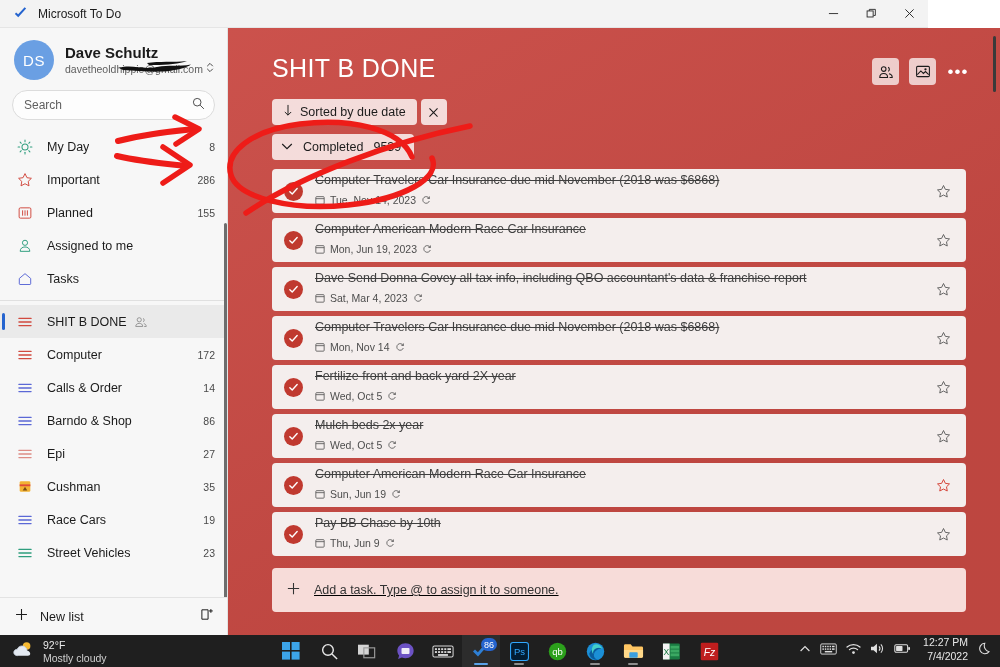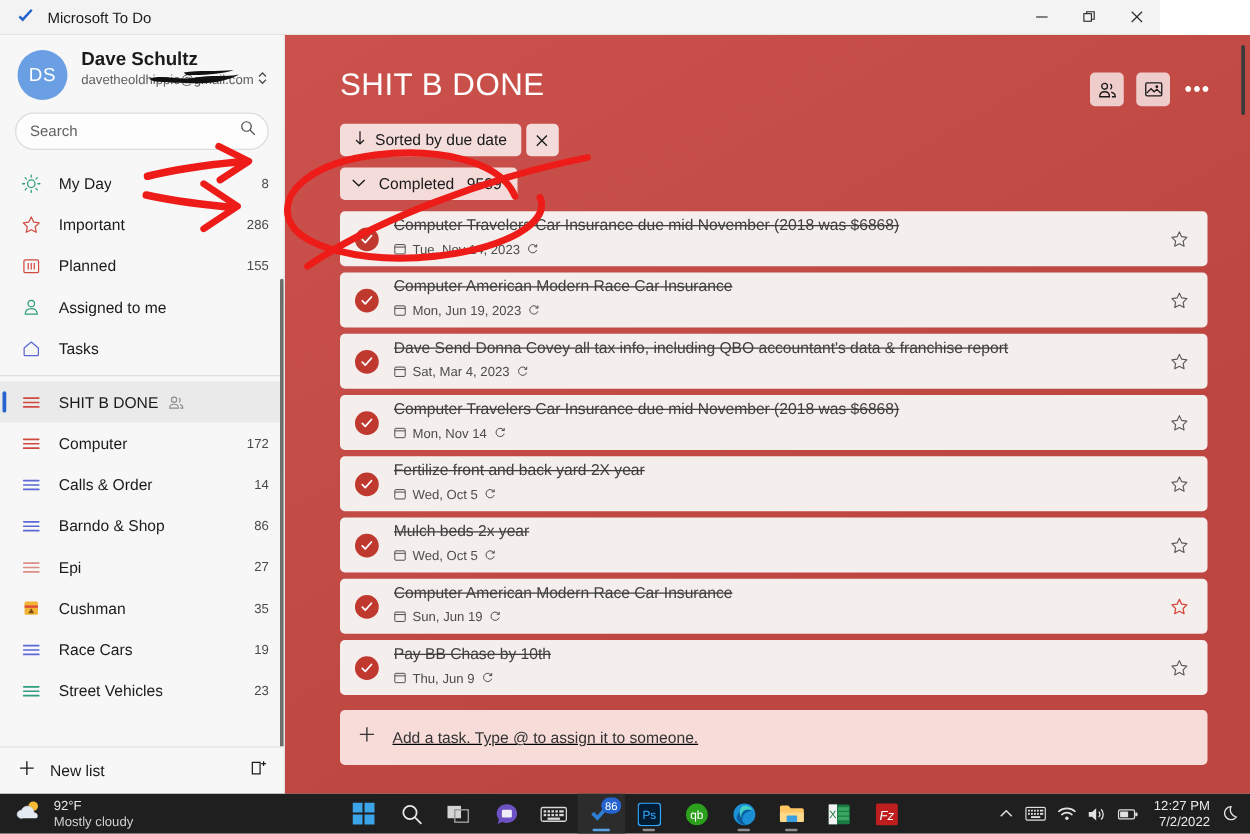--- a/index.html
+++ b/index.html
@@ -22,21 +22,21 @@
   .tb-btns { margin-left: auto; display: flex; height: 28px; }
   .tb-btn { width: 38px; height: 28px; display: flex; align-items: center;
             justify-content: center; color: #2b2b2b; }
 
   
   .sidebar {
     position: absolute; left: 0; top: 28px; width: 228px; height: 607px;
     background: #f7f7f7; border-right: 1px solid #e3e3e3;
     display: flex; flex-direction: column;
   }
-  .profile { display: flex; padding: 12px 12px 8px 14px; }
+  .profile { display: flex; align-items: center; padding: 12px 12px 8px 14px; }
   .avatar {
     width: 40px; height: 40px; border-radius: 50%; background: #6a9fe3;
     color: #fff; font-size: 15px; letter-spacing: .5px;
     display: flex; align-items: center; justify-content: center;
   }
   .pinfo { margin-left: 11px; min-width: 0; }
   .pname { font-size: 15px; color: #1b1b1b; font-weight: bold; line-height: 15px; }
   .pmail-row { display: flex; align-items: center; gap: 3px; margin-top: 2px; position: relative; }
   .pmail { font-size: 10.5px; color: #5e5e5e; white-space: nowrap; }
   .pchev { font-size: 9px; color: #4a4a4a; }
@@ -157,21 +157,21 @@
     background: #3a3a3a; border-radius: 2px; z-index: 5;
   }
 
   
   .ink { position: absolute; left: 0; top: 0; width: 1000px; height: 667px;
          pointer-events: none; z-index: 25; }
 
   
   .taskbar {
     position: absolute; left: 0; bottom: 0; width: 1000px; height: 32px;
-    background: #1f1f1f; display: flex; align-items: center;
+    background: #1f1f1f; display: flex; 
   }
   .weather { display: flex; align-items: center; margin-left: 12px; gap: 8px; }
   .wx-txt { line-height: 11.5px; }
   .wx-temp { font-size: 10.5px; color: #e8e8e8; }
   .wx-desc { font-size: 10.5px; color: #d0d0d0; }
   .tb-center { position: absolute; left: 50%; transform: translateX(-50%);
                display: flex; align-items: center; gap: 0px; }
   .tbapp { width: 38px; height: 32px; display: flex; align-items: center;
            justify-content: center; position: relative; }
   .tbapp.active { background: #2c2c2c; }
@@ -957,21 +957,21 @@
       </span>
       <span class="tray-ic">
         <svg width="17" height="11" viewBox="0 0 18 12">
           <rect x="0.6" y="2" width="14" height="8" rx="1.4" fill="none" stroke="#e0e0e0" stroke-width="1.1"></rect>
           <rect x="2" y="3.4" width="7" height="5.2" rx=".6" fill="#e0e0e0"></rect>
           <rect x="15.2" y="4.4" width="2" height="3.2" rx=".8" fill="#e0e0e0"></rect>
         </svg>
       </span>
       <span class="clock">
         <span class="clk-t">12:27 PM</span><br>
-        <span class="clk-d">7/2/2022</span>
+        <span class="clk-d">7/4/2022</span>
       </span>
       <span class="tray-ic">
         <svg width="13" height="14" viewBox="0 0 14 15">
           <path d="M10.8 10.4 A5.6 5.6 0 1 1 6.2 1.4 A6.6 6.6 0 0 0 10.8 10.4 Z" fill="none" stroke="#e0e0e0" stroke-width="1.15"></path>
         </svg>
       </span>
     </div>
   </div>
 </div>
 

